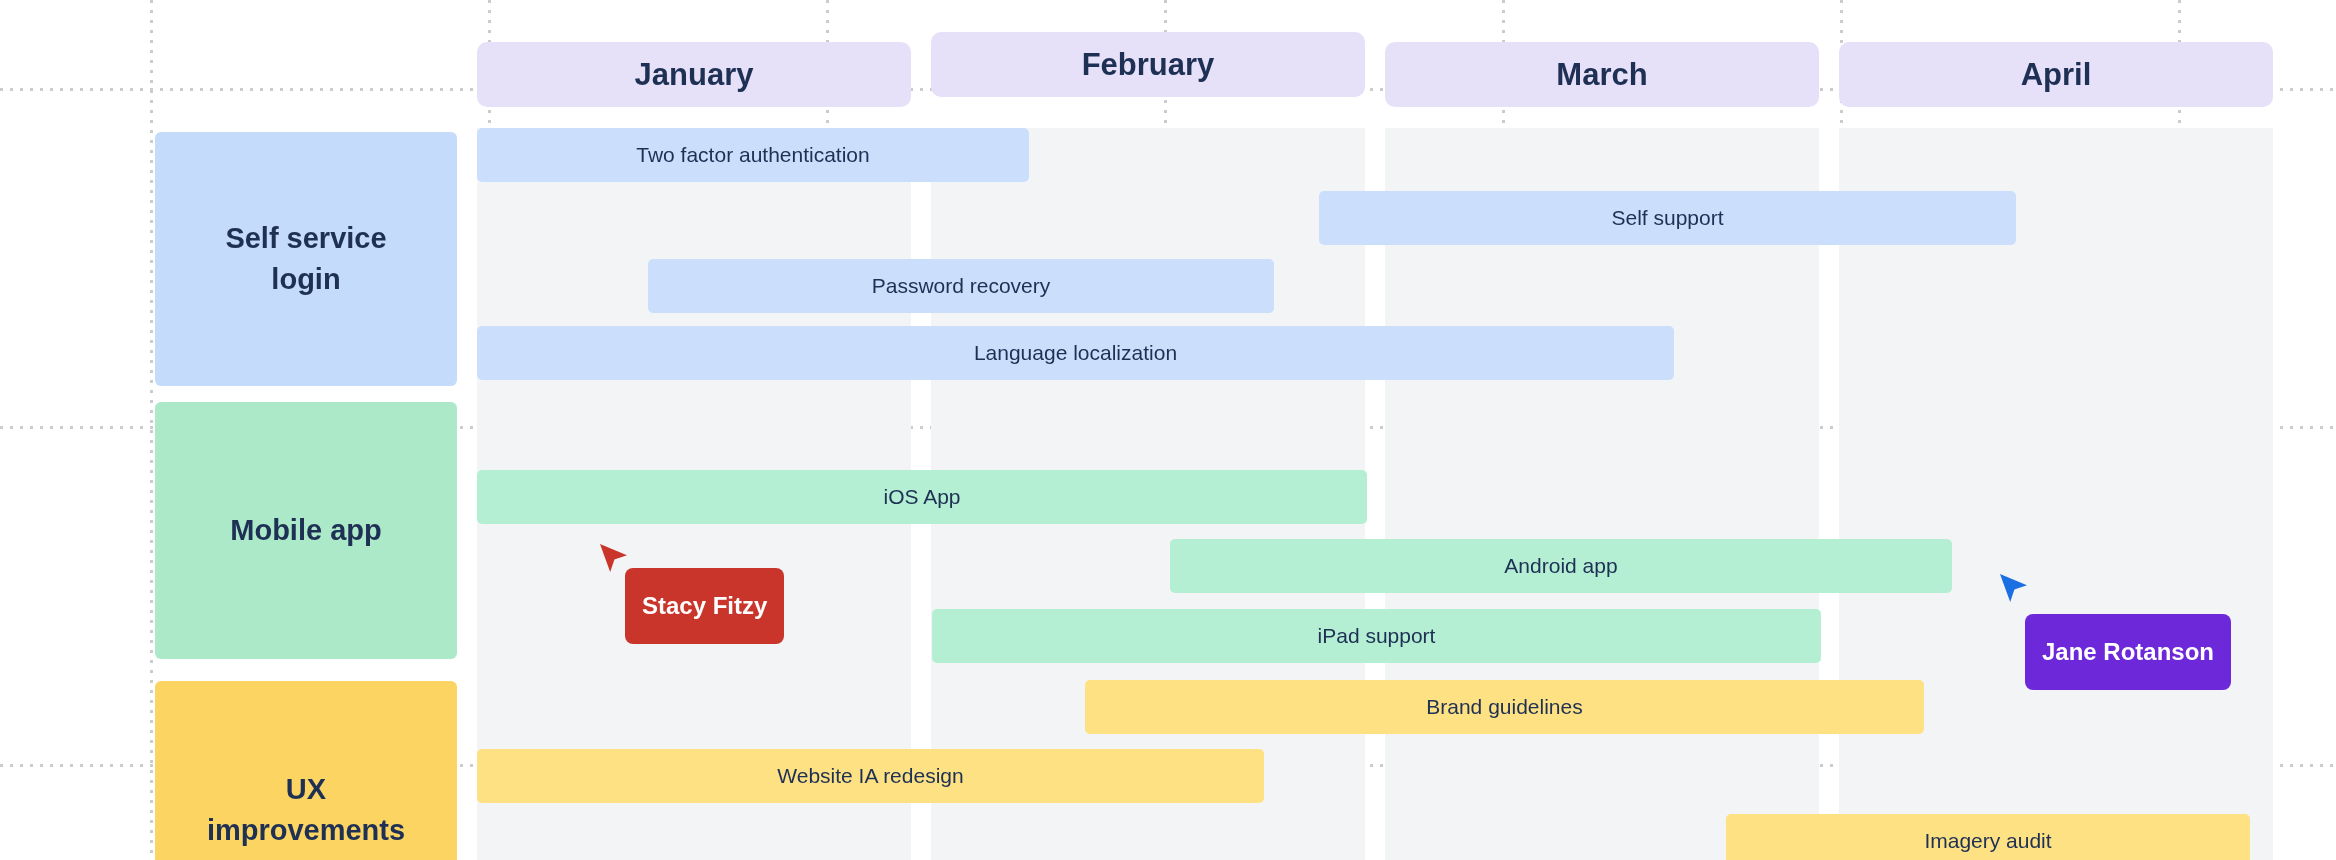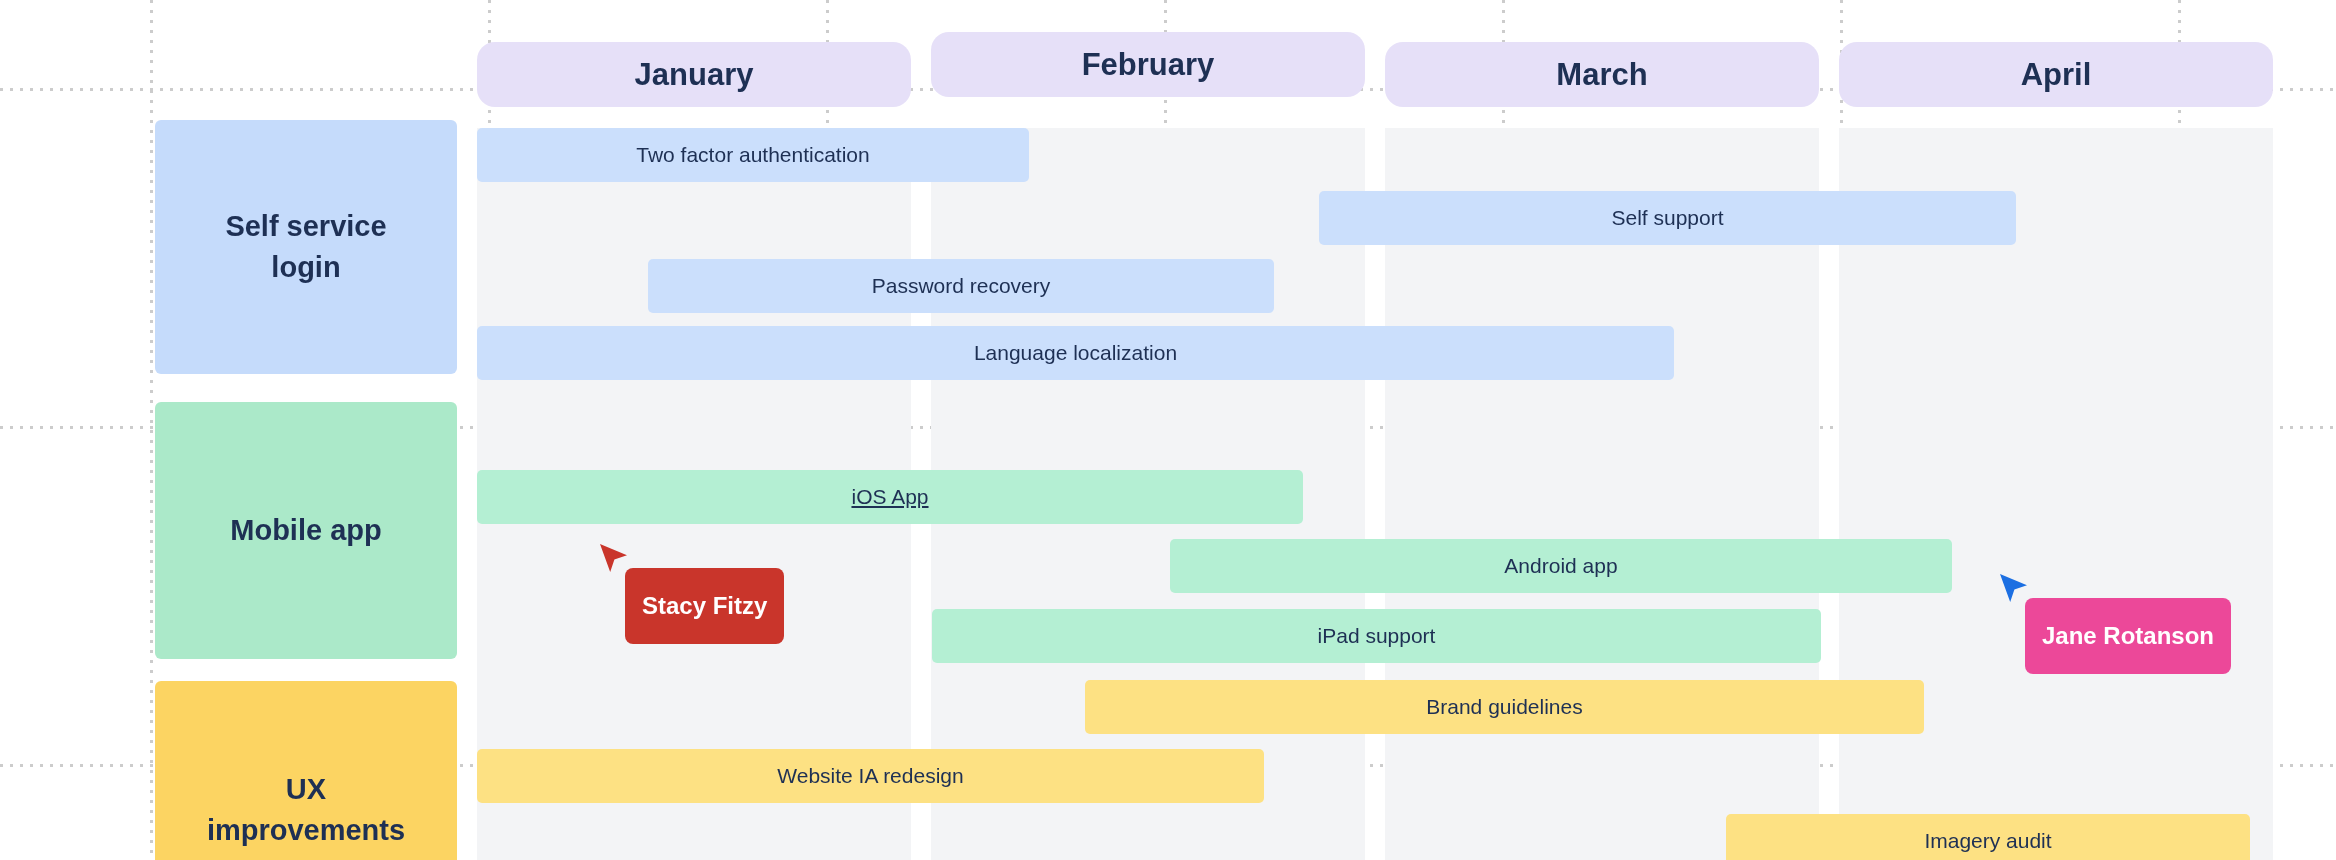--- a/index.html
+++ b/index.html
@@ -25,21 +25,21 @@
   }
 
   .col-bg { position: absolute; background: var(--column-bg); }
 
   .month-header {
     position: absolute;
     display: flex; align-items: center; justify-content: center;
     background: var(--header-bg);
     color: var(--text-dark);
     font-size: 31px; font-weight: 700;
-    border-radius: 18px;
+    border-radius: 10px;
   }
 
   .row-label {
     position: absolute;
     display: flex; align-items: center; justify-content: center;
     text-align: center;
     color: var(--text-dark);
     font-size: 29px; font-weight: 700; line-height: 1.4;
     border-radius: 6px;
     padding: 0 40px; box-sizing: border-box;
@@ -82,38 +82,38 @@
     <div class="hline" style="top: 426px;"></div>
     <div class="hline" style="top: 764px;"></div>
     <div class="col-bg" style="left: 477px; width: 434px; top: 128px; height: 732px;"></div>
     <div class="month-header" style="left: 477px; width: 434px; top: 42px; height: 65px;">January</div>
     <div class="col-bg" style="left: 931px; width: 434px; top: 128px; height: 732px;"></div>
     <div class="month-header" style="left: 931px; width: 434px; top: 32px; height: 65px;">February</div>
     <div class="col-bg" style="left: 1385px; width: 434px; top: 128px; height: 732px;"></div>
     <div class="month-header" style="left: 1385px; width: 434px; top: 42px; height: 65px;">March</div>
     <div class="col-bg" style="left: 1839px; width: 434px; top: 128px; height: 732px;"></div>
     <div class="month-header" style="left: 1839px; width: 434px; top: 42px; height: 65px;">April</div>
-    <div class="row-label" style="background: rgb(197, 219, 251); left: 155px; top: 120px; width: 302px; height: 254px;">Self service login</div>
+    <div class="row-label" style="background: rgb(197, 219, 251); left: 155px; top: 132px; width: 302px; height: 254px;">Self service login</div>
     <div class="task" style="background: rgb(203, 223, 252); left: 477px; top: 128px; width: 552px; height: 54px;">Two factor authentication</div>
     <div class="task" style="background: rgb(203, 223, 252); left: 1319px; top: 191px; width: 697px; height: 54px;">Self support</div>
     <div class="task" style="background: rgb(203, 223, 252); left: 648px; top: 259px; width: 626px; height: 54px;">Password recovery</div>
     <div class="task" style="background: rgb(203, 223, 252); left: 477px; top: 326px; width: 1197px; height: 54px;">Language localization</div>
     <div class="row-label" style="background: rgb(171, 233, 201); left: 155px; top: 402px; width: 302px; height: 257px;">Mobile app</div>
-    <div class="task" style="background: rgb(180, 239, 211); left: 477px; top: 470px; width: 826px; height: 54px; text-decoration: underline;">iOS App</div>
+    <div class="task" style="background: rgb(180, 239, 211); left: 477px; top: 470px; width: 890px; height: 54px;">iOS App</div>
     <div class="task" style="background: rgb(180, 239, 211); left: 1170px; top: 539px; width: 782px; height: 54px;">Android app</div>
     <div class="task" style="background: rgb(180, 239, 211); left: 932px; top: 609px; width: 889px; height: 54px;">iPad support</div>
     <div class="row-label" style="background: rgb(252, 212, 98); left: 155px; top: 681px; width: 302px; height: 257px;">UX improvements</div>
     <div class="task" style="background: rgb(253, 225, 131); left: 1085px; top: 680px; width: 839px; height: 54px;">Brand guidelines</div>
     <div class="task" style="background: rgb(253, 225, 131); left: 477px; top: 749px; width: 787px; height: 54px;">Website IA redesign</div>
     <div class="task" style="background: rgb(253, 225, 131); left: 1726px; top: 814px; width: 524px; height: 54px;">Imagery audit</div>
     <div class="cursor" style="left: 598px; top: 543px;">
       <svg width="30" height="30" viewBox="0 0 30 30">
         <path d="M2 1 L12.2 29 L16.4 16.4 L29 12.2 Z" fill="#c9352b"></path>
       </svg>
       <div class="cursor-label" style="background: rgb(201, 53, 43); color: rgb(255, 255, 255);">Stacy Fitzy</div>
     </div>
     <div class="cursor" style="left: 1998px; top: 573px;">
       <svg width="30" height="30" viewBox="0 0 30 30">
         <path d="M2 1 L12.2 29 L16.4 16.4 L29 12.2 Z" fill="#1c6fe2"></path>
       </svg>
-      <div class="cursor-label" style="background: #ec4899; color: rgb(255, 255, 255);">Jane Rotanson</div>
+      <div class="cursor-label" style="background: #6d28d9; color: rgb(255, 255, 255); margin-top: 16px;">Jane Rotanson</div>
     </div>
   </div>
 
 </body></html>

